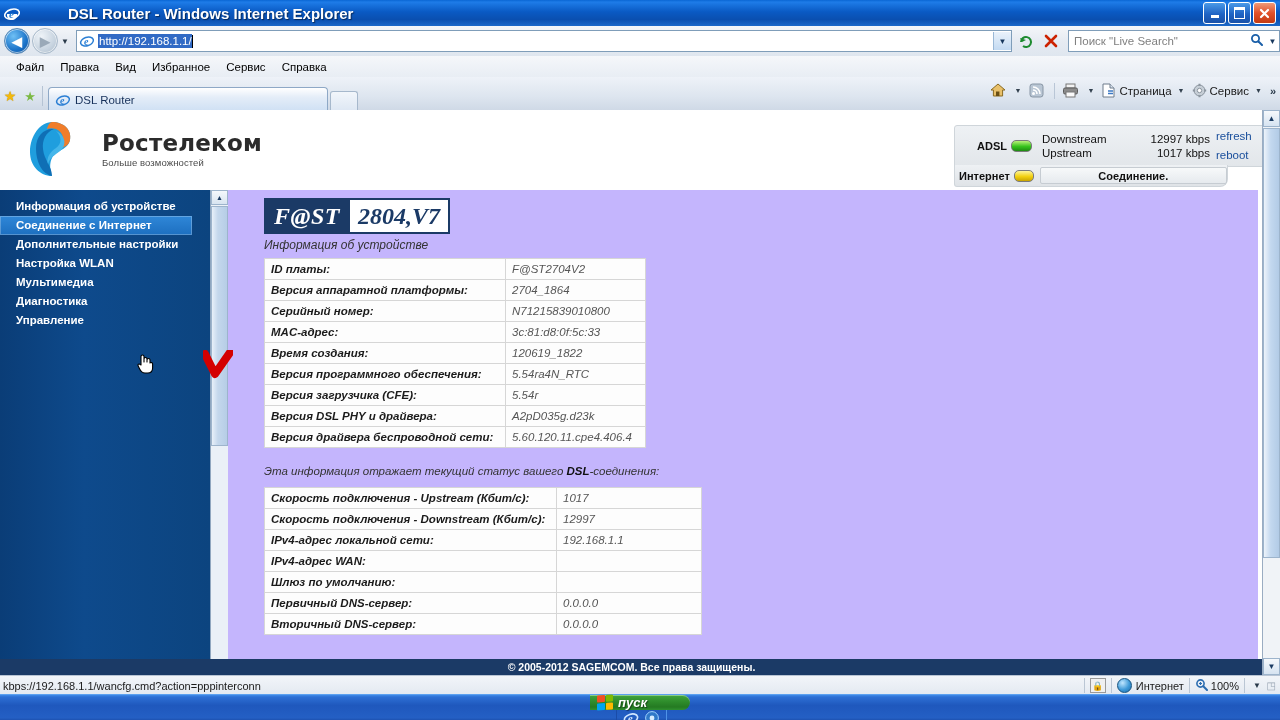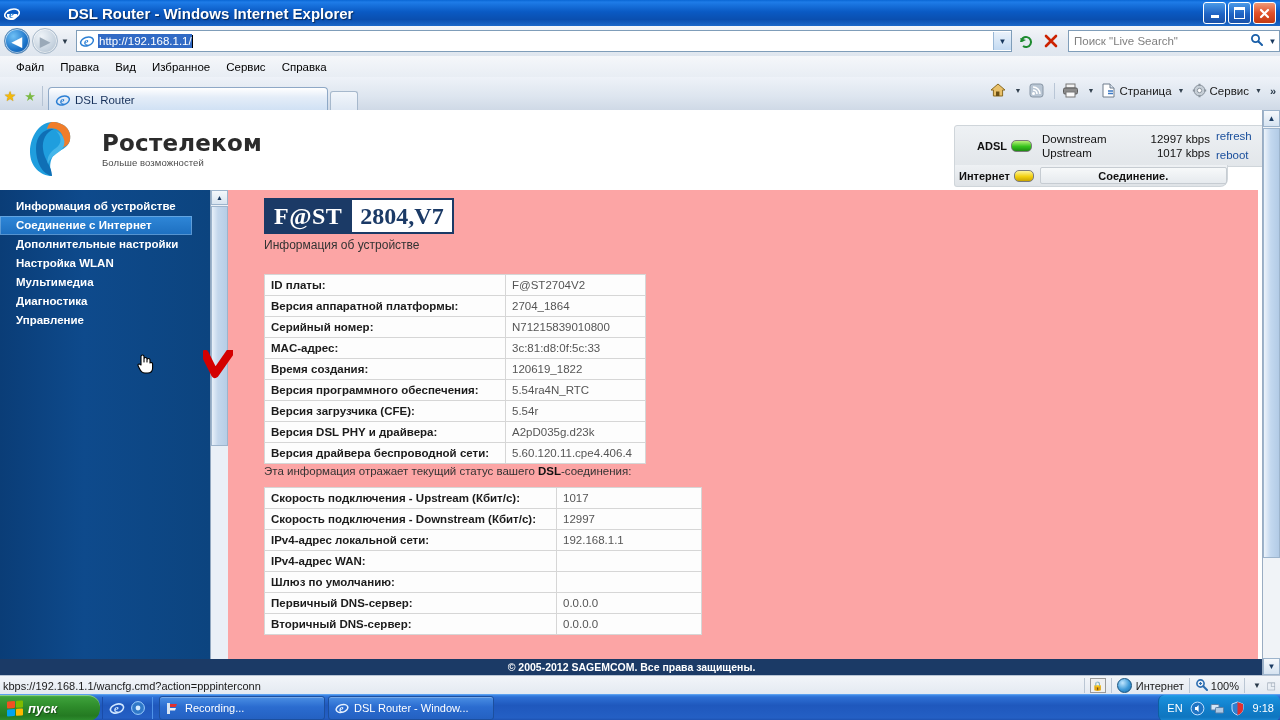--- a/index.html
+++ b/index.html
@@ -241,21 +241,22 @@
     background: linear-gradient(to right, #e8f0f9, #c4d7ec 40%, #b6cde6);
     border: 1px solid #9db4cc; box-sizing: border-box;
   }
   .iscroll-track-bottom {
     position: absolute; left: 0; top: 256px; width: 17px; height: 229px;
     background: #eaf0f7;
   }
 
   .content {
     position: absolute; left: 228px; top: 0; width: 1030px; height: 485px;
-    background: #fca5a5;
+    background: #c4b5fd;
+    font-style: italic;
   }
   .fast-banner {
     position: absolute; left: 36px; top: 8px;
     display: inline-flex; align-items: stretch; height: 32px;
     border: 2px solid #1b3a66;
   }
   .fast-left {
     background: #1b3a66; color: #ffffff;
     font-family: "Liberation Serif", serif;
     font-size: 24px; font-weight: bold;
@@ -268,21 +269,20 @@
     padding: 0 8px; display: flex; align-items: center;
     border-left: 2px solid #1b3a66;
   }
   .section-title {
     position: absolute; left: 36px; top: 48px;
     font-size: 12px; color: #333; font-weight: normal;
   }
   .info-table {
     position: absolute; left: 36px; top: 68px;
     border-collapse: collapse;
-    margin-top: 16px;
   }
   .info-table td {
     border: 1px solid #d6d6d6;
     font-size: 11.5px;
     padding: 3px 6px;
     height: 14px;
   }
   .info-table td.k { width: 228px; color: #1b1b1b; font-weight: bold; background: #fdfdfd; }
   .info-table td.v { width: 127px; color: #555; background: #fdfdfd; }
   .dsl-note {
@@ -359,21 +359,21 @@
     font-size: 9px; color: #b8860b;
   }
   .zoom-ico { color: #2a6cb0; font-size: 11px; margin-right: 3px; }
   .sb-grip { width: 12px; text-align: right; color: #9aa7b5; font-size: 10px; }
 
   
   .taskbar {
     position: absolute; left: 0; top: 694px; width: 1280px; height: 26px;
     background: linear-gradient(to bottom, #3f8ae8 0%, #2d6fd4 8%, #1f58bd 40%, #245fc4 88%, #1a4ca8 100%);
     border-top: 1px solid #5ba0f0;
-    display: flex; align-items: center;
+    display: flex; align-items: center; flex-direction: column;
   }
   .start-btn {
     height: 26px; min-width: 86px; padding-right: 14px;
     background: linear-gradient(to bottom, #4fb84f 0%, #3da03a 10%, #2e8c2b 45%, #247a22 80%, #2f9030 100%);
     border-radius: 0 12px 12px 0;
     display: flex; align-items: center;
     box-shadow: inset 0 1px 0 rgba(255,255,255,0.35);
   }
   .start-flag {
     width: 16px; height: 15px; margin-left: 7px; margin-right: 5px;

